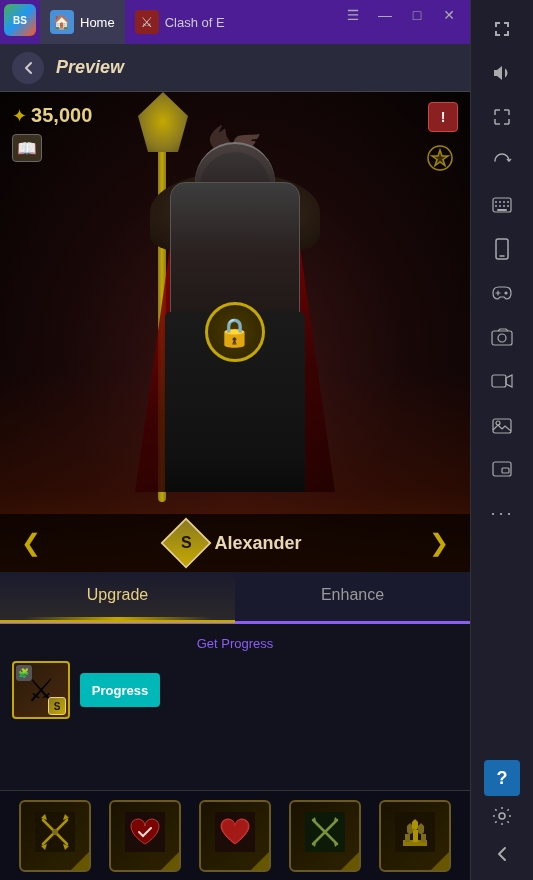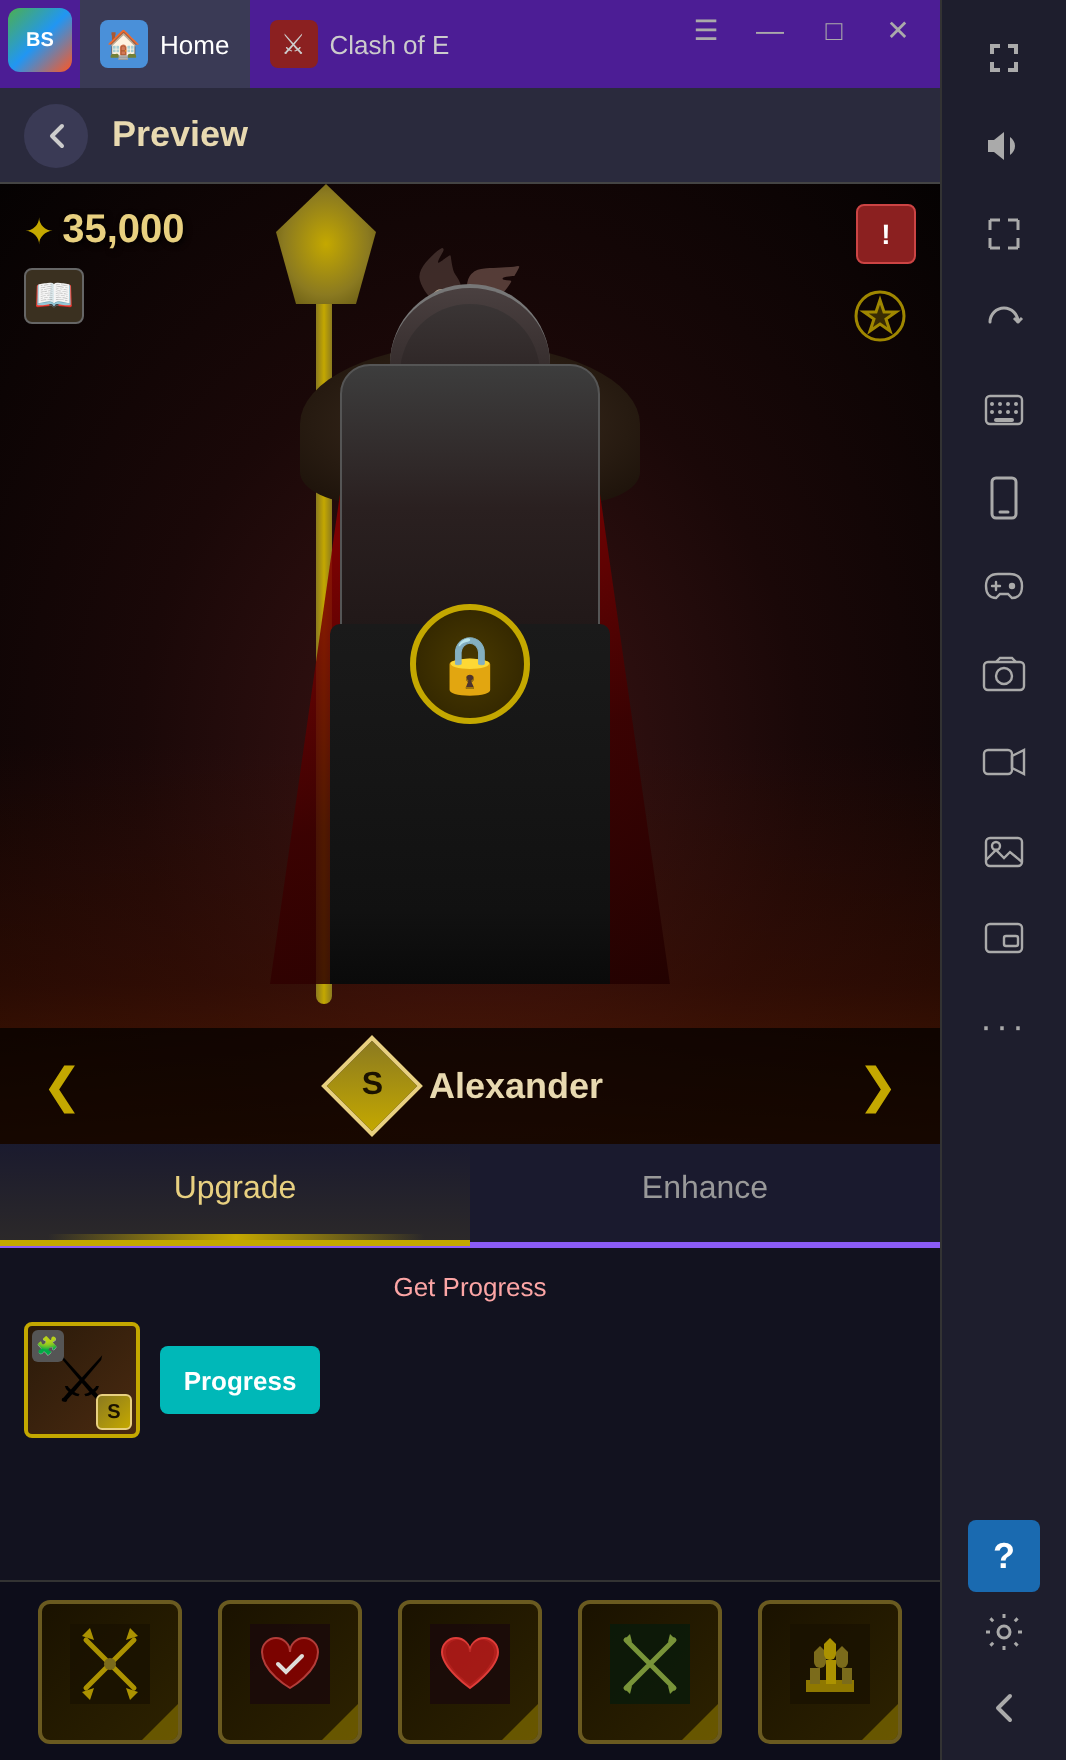--- a/index.html
+++ b/index.html
@@ -106,20 +106,21 @@
       align-items: center;
       justify-content: center;
       color: #ccc;
       font-size: 16px;
       cursor: pointer;
     }
     .preview-title {
       font-size: 18px;
       color: #e8d9b0;
       font-weight: bold;
+      font-style: italic;
     }
 
     
     .character-area {
       position: relative;
       width: 470px;
       height: 480px;
       background: linear-gradient(180deg, #1a0a0a 0%, #2d1010 30%, #1a0808 60%, #0d0505 100%);
       overflow: hidden;
       flex-shrink: 0;
@@ -373,21 +374,21 @@
 
     
     .upgrade-section {
       flex: 1;
       background: #12121f;
       padding: 12px;
       overflow-y: auto;
     }
     .get-progress-label {
       text-align: center;
-      color: #fca5a5;
+      color: #8b5cf6;
       font-size: 13px;
       margin-bottom: 10px;
     }
     .hero-progress-row {
       display: flex;
       align-items: center;
       gap: 10px;
       margin-bottom: 14px;
     }
     .hero-thumb {

